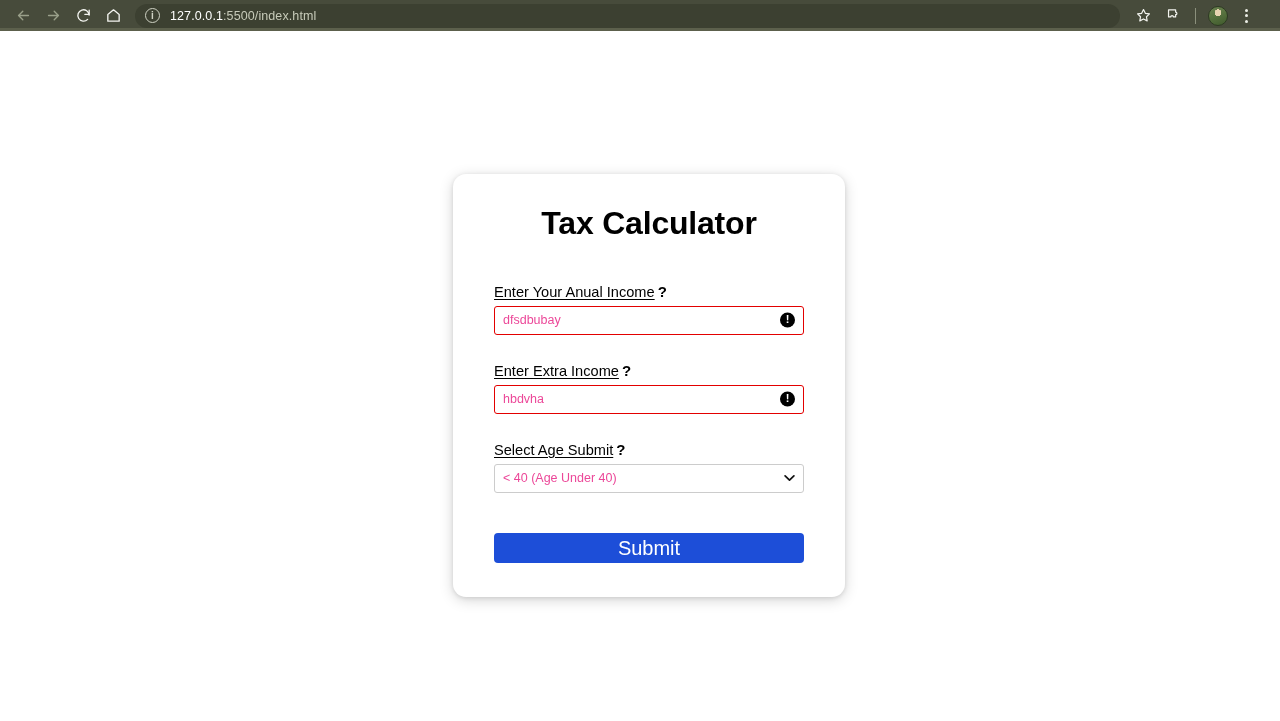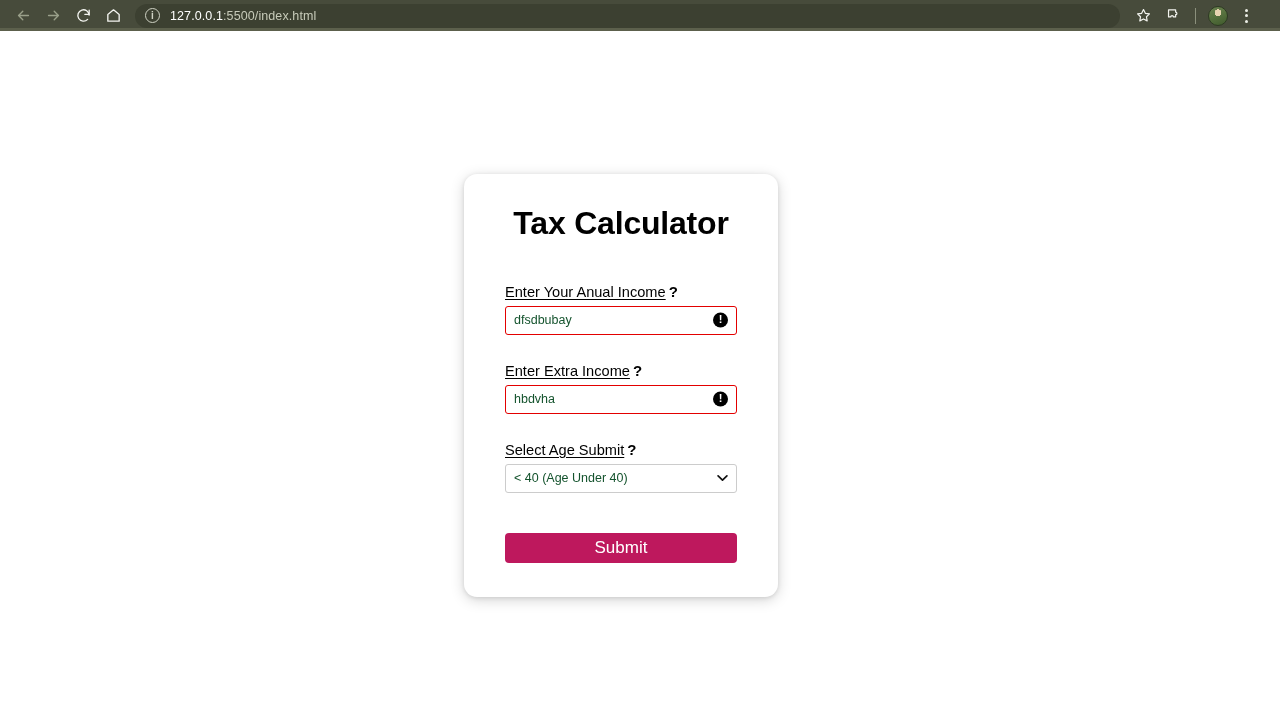--- a/index.html
+++ b/index.html
@@ -105,23 +105,23 @@
   
   .page {
     width: 1280px;
     height: 690px;
     background: #ffffff;
     position: relative;
   }
 
   .card {
     position: absolute;
-    left: 464px;
+    left: 453px;
     top: 143px;
-    width: 314px;
+    width: 392px;
     background: #ffffff;
     border-radius: 13px;
     box-shadow: 0 3px 14px rgba(0,0,0,0.17), 0 1px 4px rgba(0,0,0,0.10);
     padding: 22px 41px 34px 41px;
   }
 
   .card-title {
     text-align: center;
     font-size: 32px;
     font-weight: bold;
@@ -155,21 +155,21 @@
   }
 
   .input-wrap { position: relative; }
 
   input.text-input,
   select.select-input {
     width: 100%;
     height: 29px;
     font-family: "Liberation Sans", sans-serif;
     font-size: 12.5px;
-    color: #14532d;
+    color: #ec4899;
     background: #ffffff;
     border: 1px solid #cccccc;
     border-radius: 3px;
     padding: 0 8px;
     outline: none;
     display: block;
   }
   input.text-input.invalid {
     border: 1.6px solid #e30000;
     padding-right: 34px;
@@ -206,26 +206,26 @@
     top: 50%;
     transform: translateY(-50%);
     pointer-events: none;
     display: block;
   }
 
   .submit-btn {
     width: 100%;
     height: 30px;
     margin-top: 32px;
-    background: #be185d;
+    background: #1d4ed8;
     border: none;
     border-radius: 4px;
     color: #ffffff;
     font-family: "Liberation Sans", sans-serif;
-    font-size: 17px;
+    font-size: 20px;
     line-height: 1;
     cursor: pointer;
     display: flex;
     align-items: center;
     justify-content: center;
   }
 </style>
 </head>
 <body>
 

